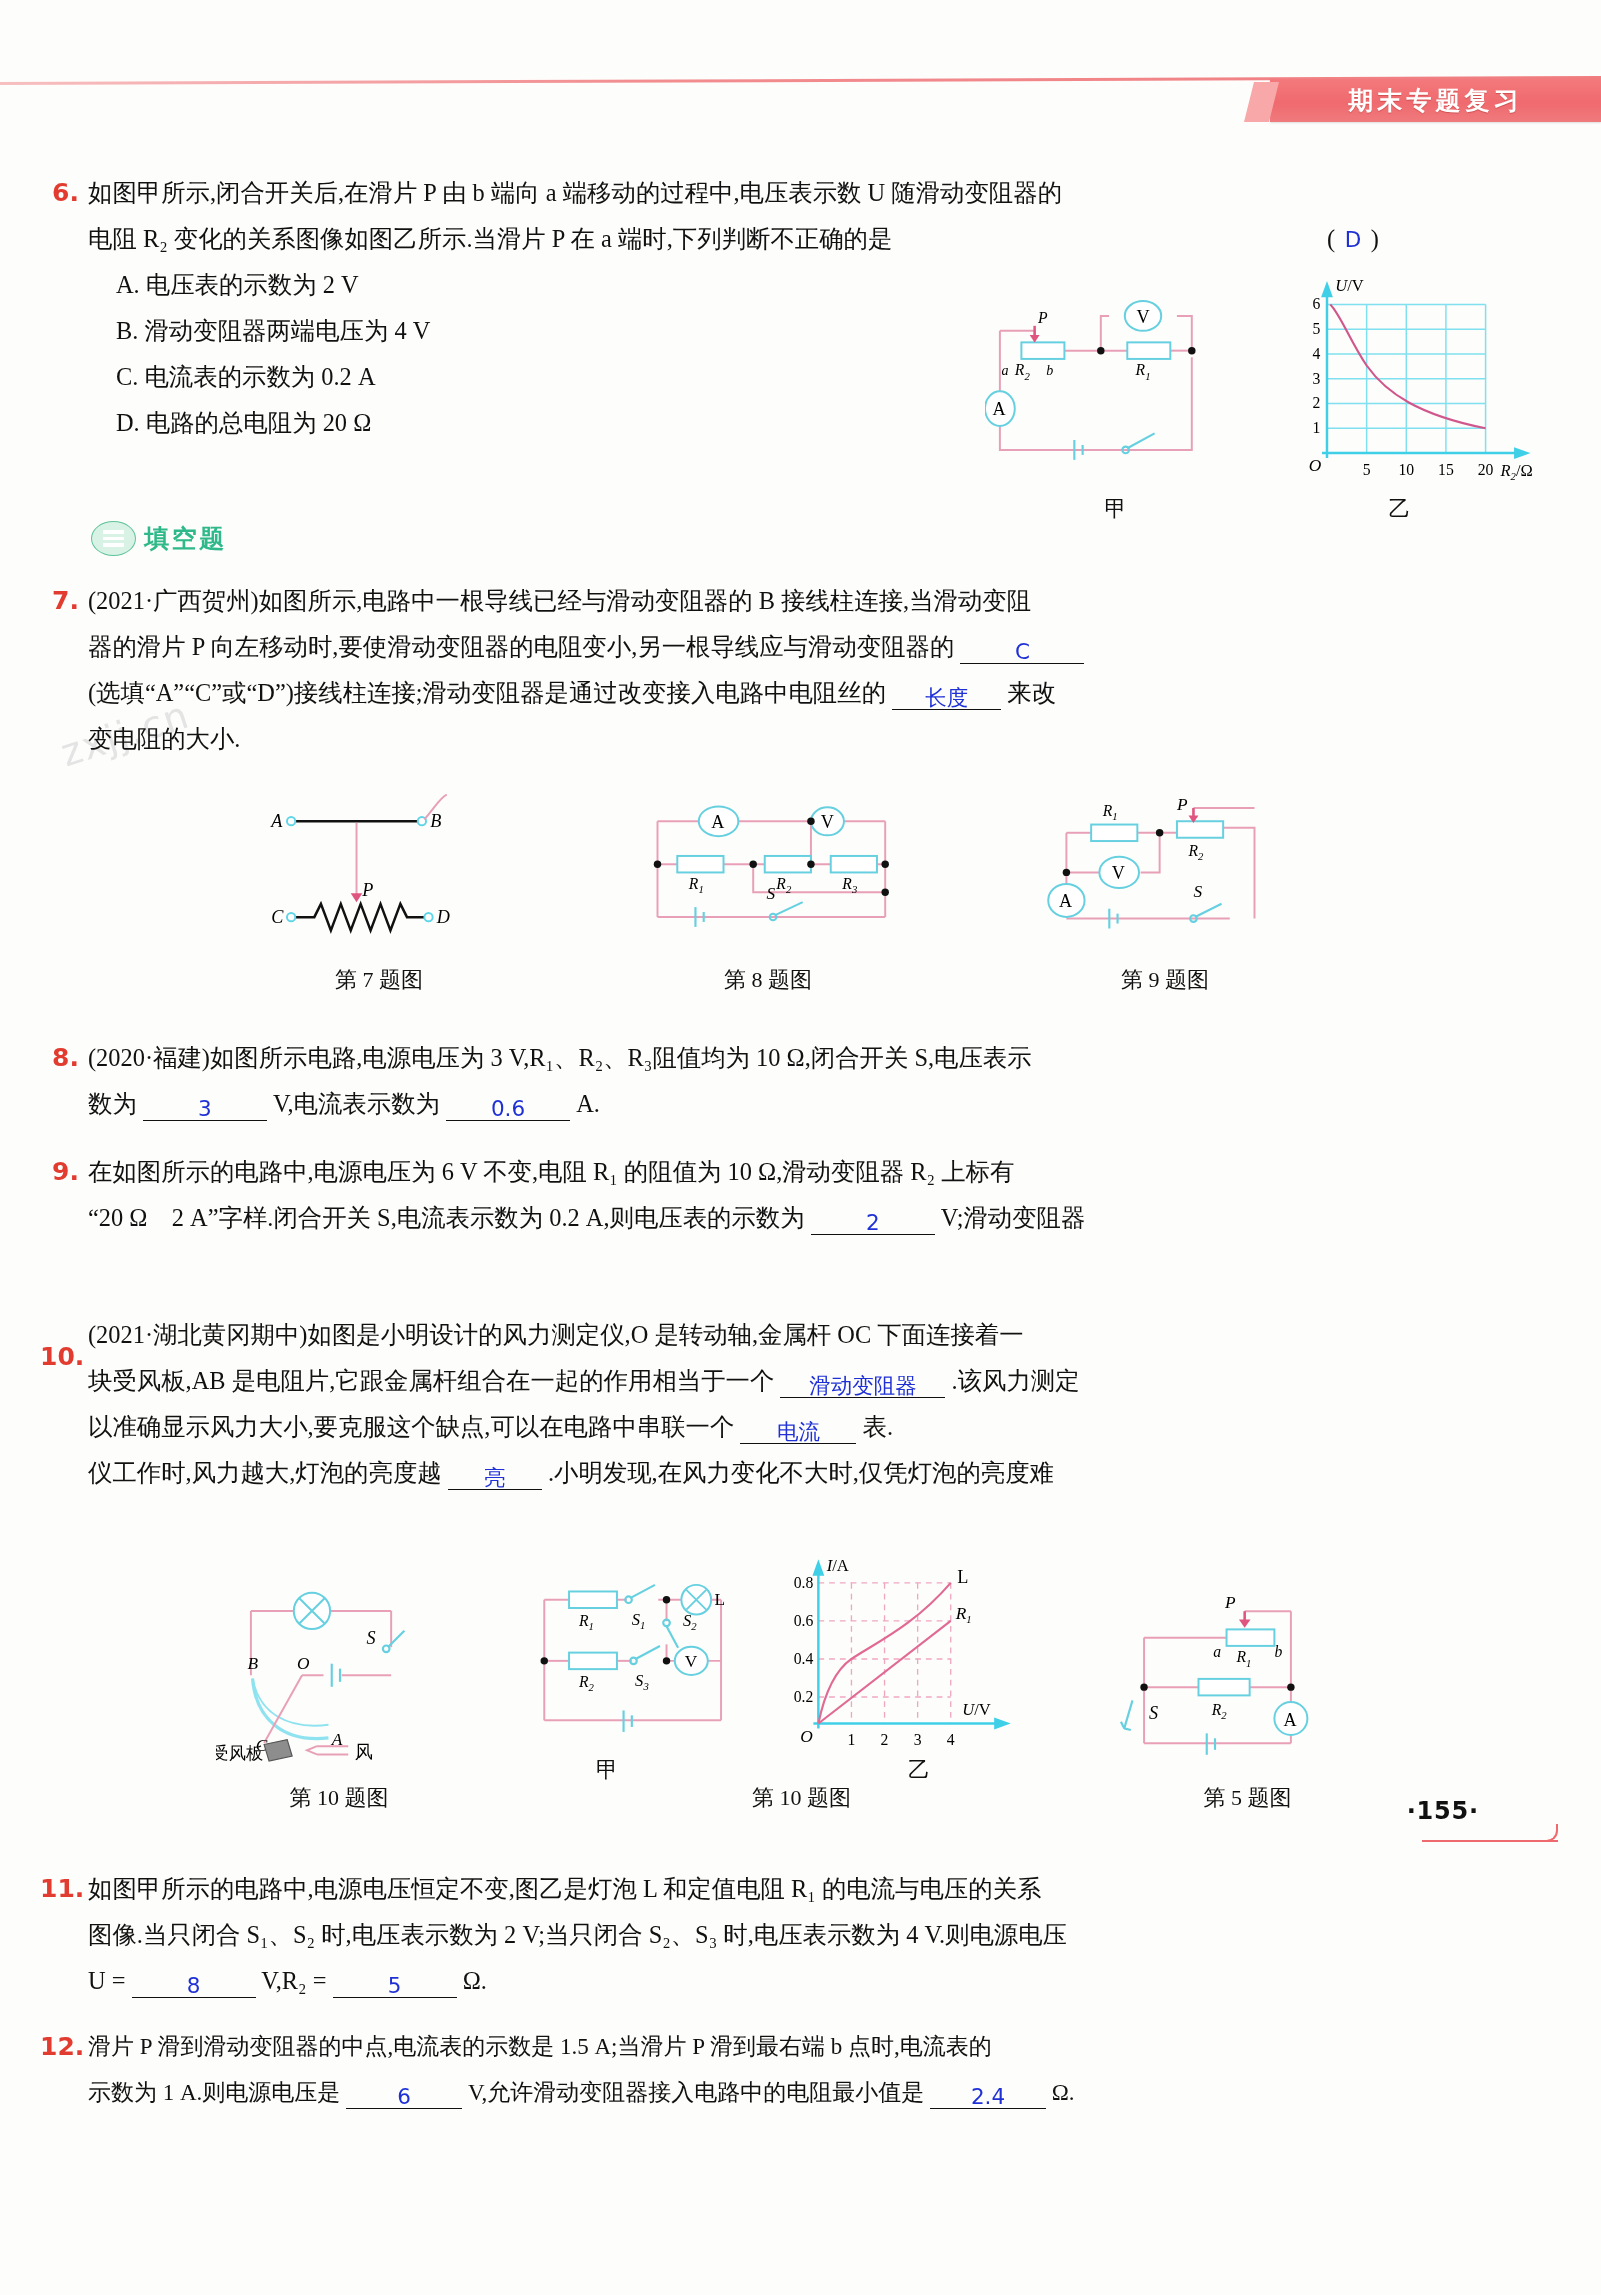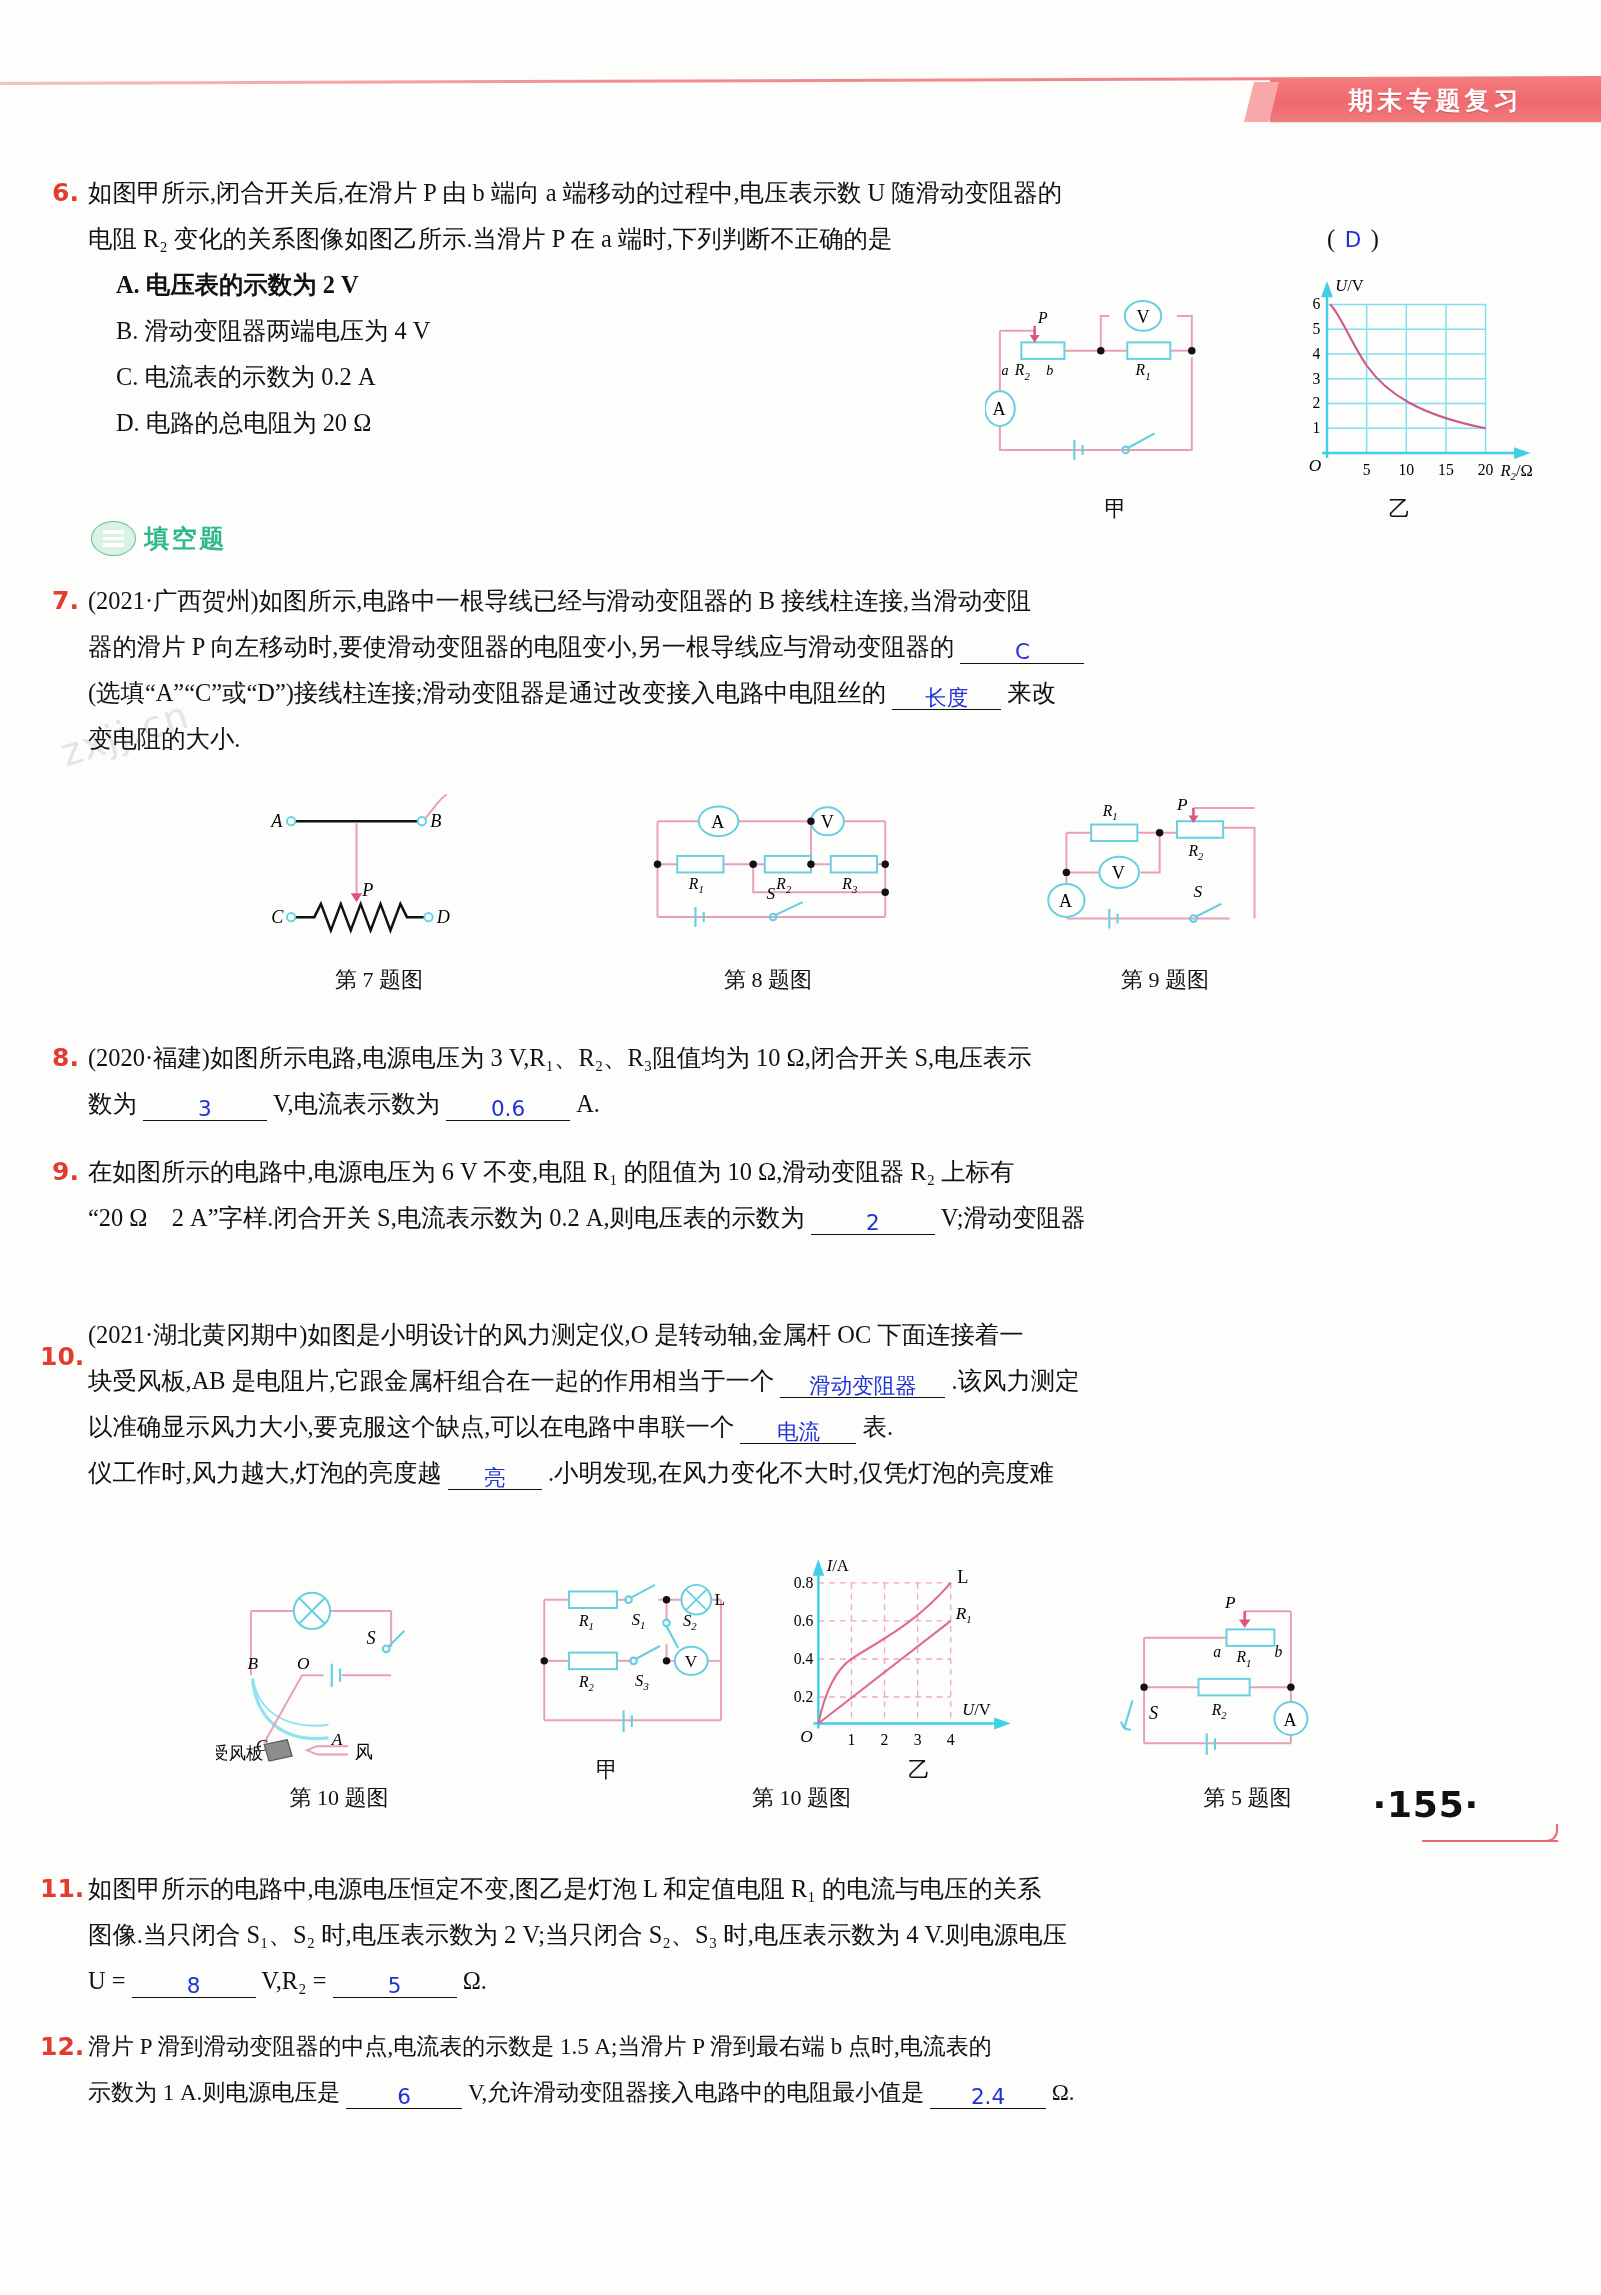--- a/index.html
+++ b/index.html
@@ -77,21 +77,21 @@
   
   .wm {
     position:absolute; left:59px; top:712px; font-size:38px; color:#e4e4e4;
     transform:rotate(-18deg); font-family:"DejaVu Sans",sans-serif; letter-spacing:1.7px;
     user-select:none;
   }
 
   
   .pgno {
     position:absolute; right:122px; bottom:68px;
-    font-size:36px; font-family:"DejaVu Sans","Liberation Sans",sans-serif;
+    font-size:24px; font-family:"DejaVu Sans","Liberation Sans",sans-serif;
     font-weight:700; letter-spacing:0.8px;
   }
   .pgrule {
     position:absolute; right:43px; bottom:51px; width:136px; height:18px;
     border:2.5px solid #ef6a6e; border-left:none; border-top:none;
     border-bottom-right-radius:11.6px;
   }
   .pgrule2{
     position:absolute; right:43px; bottom:51px; width:107px; height:2.5px; background:#ef6a6e;
   }
@@ -110,21 +110,21 @@
 
   <div class="qblock" style="left:88px; top:170px; width:1405px;">
     <span class="qnum" style="left:-36px;">6.</span>
     <span class="ln">如图甲所示,闭合开关后,在滑片 P 由 b 端向 a 端移动的过程中,电压表示数 U 随滑动变阻器的</span>
     <span class="ln" style="position:relative;">
       <span>电阻 R₂ 变化的关系图像如图乙所示.当滑片 P 在 a 端时,下列判断不正确的是</span>
       <span class="choice-par" style="position:absolute; left:1239px; top:0;">
         (&nbsp;<span class="ans">D</span>&nbsp;)
       </span>
     </span>
-    <span class="ln" style="padding-left:28px;font-weight:bold;">A. 电压表的示数为 2 V</span>
+    <span class="ln" style="padding-left:28px;">A. 电压表的示数为 2 V</span>
     <span class="ln" style="padding-left:28px;">B. 滑动变阻器两端电压为 4 V</span>
     <span class="ln" style="padding-left:28px;">C. 电流表的示数为 0.2 A</span>
     <span class="ln" style="padding-left:28px;">D. 电路的总电阻为 20 Ω</span>
   </div>
 
   <div class="fig" style="left:985px; top:291px;">
     <svg width="273" height="207" viewBox="0 0 330 250">
       <g fill="none" stroke="#e8a0b8" stroke-width="2.4">
         <path d="M18,48 L18,192 L250,192 L250,80"></path>
         <path d="M18,48 L60,48 L60,62"></path>

